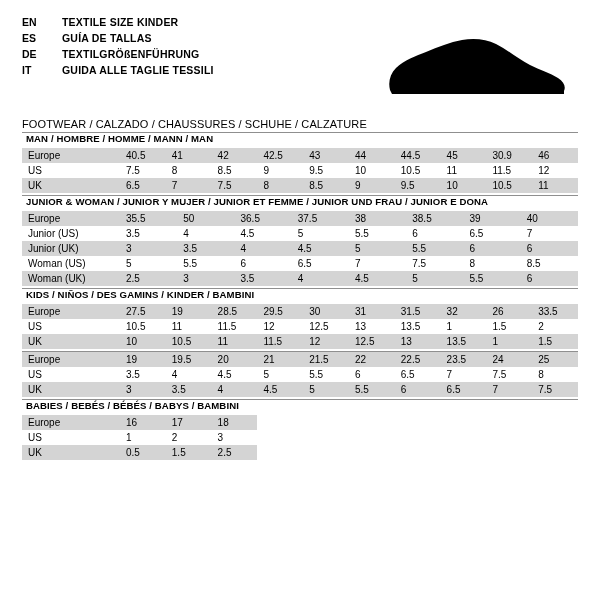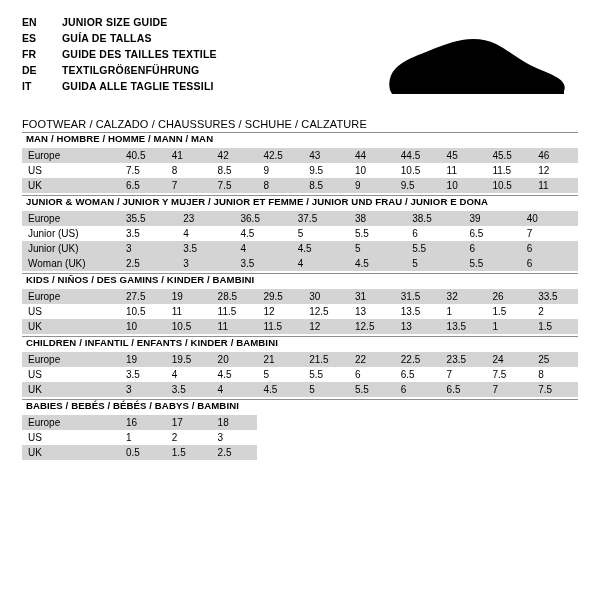--- a/index.html
+++ b/index.html
@@ -97,29 +97,25 @@
 </head>
 <body>
 
 <div class="page">
 
   <div class="header">
     <table class="lang-table">
       <tbody>
         <tr>
           <td class="lang-code">EN</td>
-          <td class="lang-title">JUNIOR SIZE GUIDE</td>
+          <td class="lang-title">TEXTILE SIZE KINDER</td>
         </tr>
         <tr>
           <td class="lang-code">ES</td>
           <td class="lang-title">GUÍA DE TALLAS</td>
-        </tr>
-        <tr>
-          <td class="lang-code">FR</td>
-          <td class="lang-title">GUIDE DES TAILLES TEXTILE</td>
         </tr>
         <tr>
           <td class="lang-code">DE</td>
           <td class="lang-title">TEXTILGRÖßENFÜHRUNG</td>
         </tr>
         <tr>
           <td class="lang-code">IT</td>
           <td class="lang-title">GUIDA ALLE TAGLIE TESSILI</td>
         </tr>
       </tbody>
@@ -145,21 +141,21 @@
         <tr class="shaded">
           <td class="label">Europe</td>
           <td>40.5</td>
           <td>41</td>
           <td>42</td>
           <td>42.5</td>
           <td>43</td>
           <td>44</td>
           <td>44.5</td>
           <td>45</td>
-          <td>45.5</td>
+          <td>30.9</td>
           <td>46</td>
         </tr>
         <tr>
           <td class="label">US</td>
           <td>7.5</td>
           <td>8</td>
           <td>8.5</td>
           <td>9</td>
           <td>9.5</td>
           <td>10</td>
@@ -186,21 +182,21 @@
   </div>
 
   <div class="group">
     <div class="hr"></div>
     <div class="group-head">JUNIOR &amp; WOMAN / JUNIOR Y MUJER / JUNIOR ET FEMME / JUNIOR UND FRAU / JUNIOR E DONA</div>
     <table class="size">
       <tbody>
         <tr class="shaded">
           <td class="label">Europe</td>
           <td>35.5</td>
-          <td>23</td>
+          <td>50</td>
           <td>36.5</td>
           <td>37.5</td>
           <td>38</td>
           <td>38.5</td>
           <td>39</td>
           <td>40</td>
         </tr>
         <tr>
           <td class="label">Junior (US)</td>
           <td>3.5</td>
@@ -215,20 +211,31 @@
         <tr class="shaded">
           <td class="label">Junior (UK)</td>
           <td>3</td>
           <td>3.5</td>
           <td>4</td>
           <td>4.5</td>
           <td>5</td>
           <td>5.5</td>
           <td>6</td>
           <td>6</td>
+        </tr>
+        <tr>
+          <td class="label">Woman (US)</td>
+          <td>5</td>
+          <td>5.5</td>
+          <td>6</td>
+          <td>6.5</td>
+          <td>7</td>
+          <td>7.5</td>
+          <td>8</td>
+          <td>8.5</td>
         </tr>
         <tr class="shaded">
           <td class="label">Woman (UK)</td>
           <td>2.5</td>
           <td>3</td>
           <td>3.5</td>
           <td>4</td>
           <td>4.5</td>
           <td>5</td>
           <td>5.5</td>
@@ -281,21 +288,20 @@
           <td>13.5</td>
           <td>1</td>
           <td>1.5</td>
         </tr>
       </tbody>
     </table>
   </div>
 
   <div class="group">
     <div class="hr"></div>
-    <div class="group-head">CHILDREN / INFANTIL / ENFANTS / KINDER / BAMBINI</div>
     <table class="size">
       <tbody>
         <tr class="shaded">
           <td class="label">Europe</td>
           <td>19</td>
           <td>19.5</td>
           <td>20</td>
           <td>21</td>
           <td>21.5</td>
           <td>22</td>

